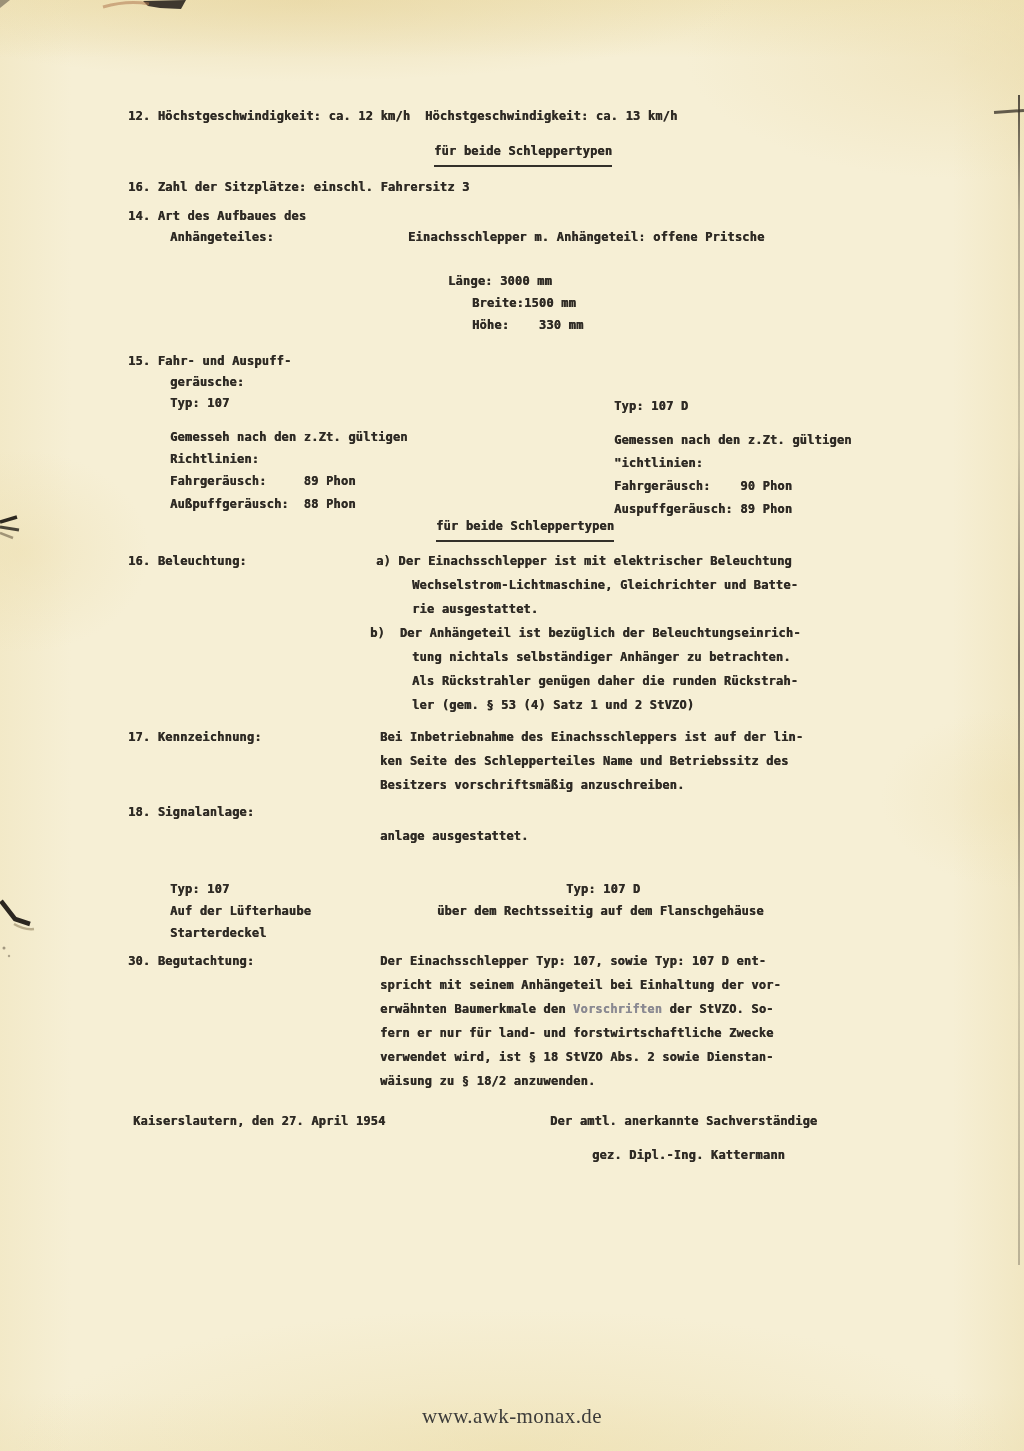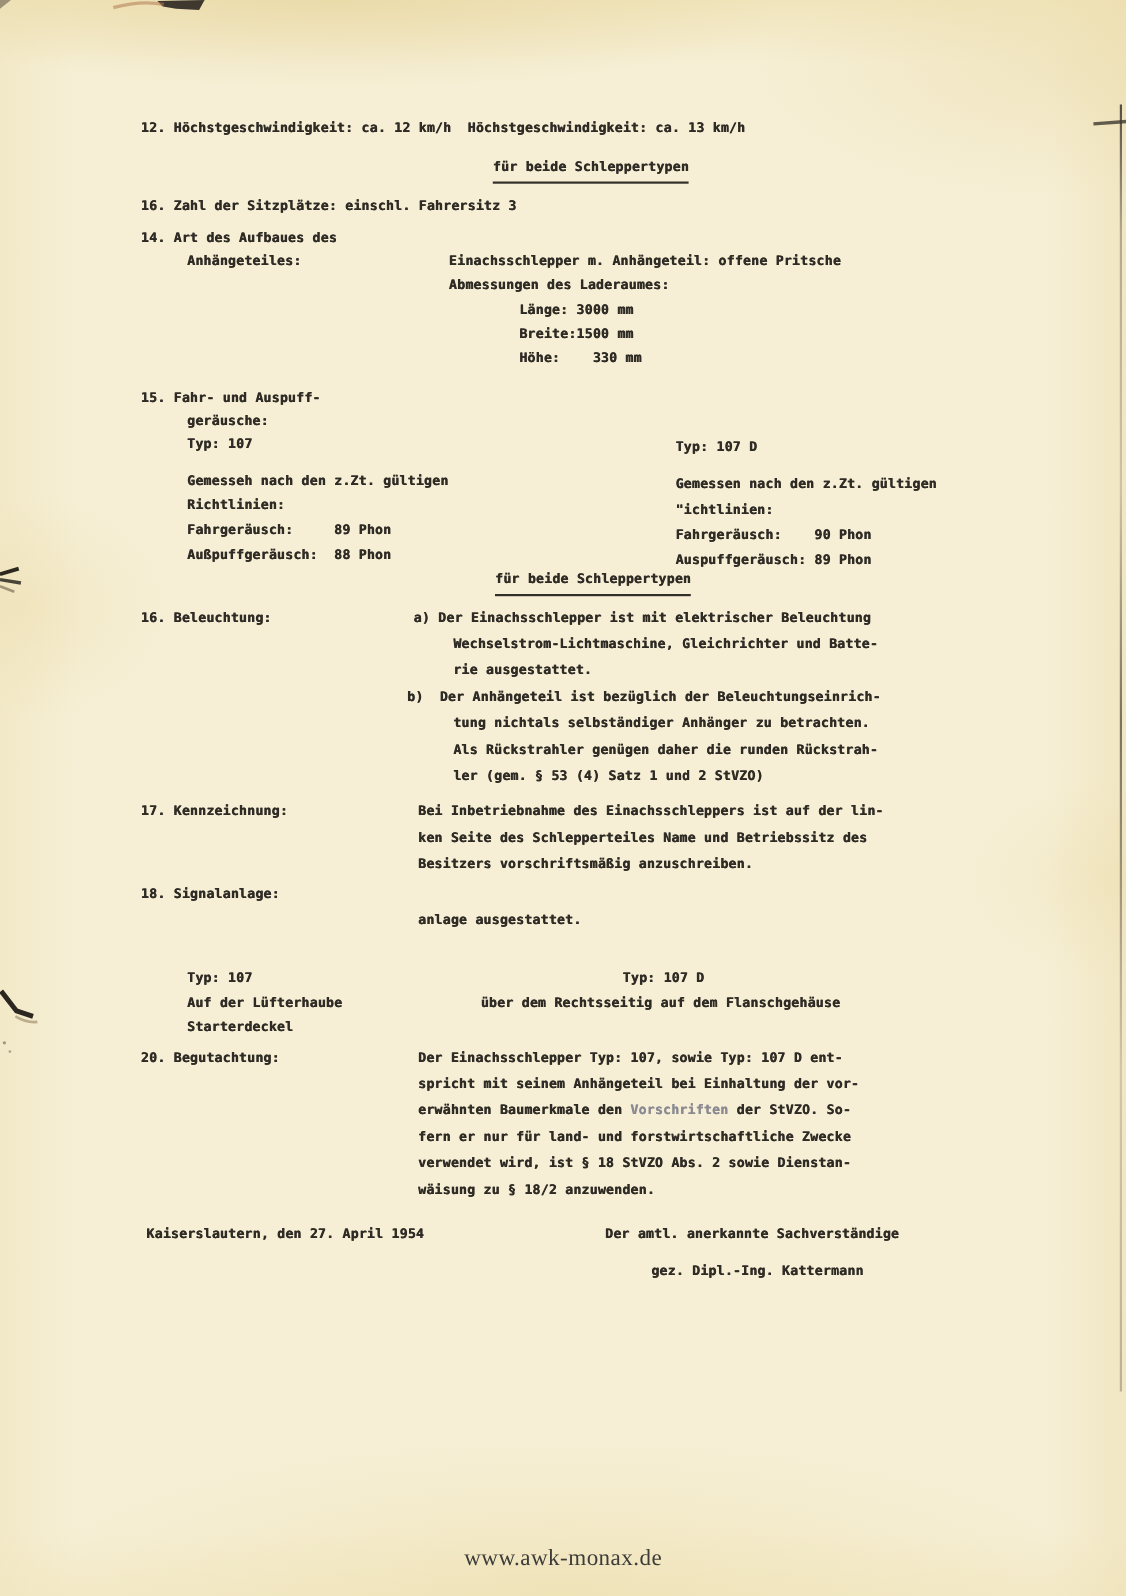--- a/index.html
+++ b/index.html
@@ -26,21 +26,20 @@
     font-size: 12px;
     line-height: 23px;
     letter-spacing: 0.2px;
     color: #2f2b25;
     text-shadow: 0.45px 0 currentColor;
     font-weight: bold;
   }
   .u {
     border-bottom: 2.5px solid #33302a;
     padding-bottom: 2px;
-    margin-left: 14px;
   }
   .faded {
     color: #8b8a92;
     text-shadow: 0.3px 0 currentColor;
   }
   .watermark {
     position: absolute;
     left: 0; right: 0;
     text-align: center;
     font-family: "Liberation Serif", "DejaVu Serif", serif;
@@ -93,22 +92,21 @@
   </svg>
 
   <div class="line" style="left:128px;top:105px">12. Höchstgeschwindigkeit: ca. 12 km/h  Höchstgeschwindigkeit: ca. 13 km/h</div>
   <div class="line u" style="left:434px;top:140px">für beide Schleppertypen</div>
 
   <div class="line" style="left:128px;top:176px">16. Zahl der Sitzplätze: einschl. Fahrersitz 3</div>
 
   <div class="line" style="left:128px;top:205px">14. Art des Aufbaues des</div>
   <div class="line" style="left:170px;top:226px">Anhängeteiles:</div>
   <div class="line" style="left:408px;top:226px">Einachsschlepper m. Anhängeteil: offene Pritsche</div>
-  <div class="line" style="left:408px;top:248px">Abmessungen des Laderaumes:</div>
-  <div class="line" style="left:472px;top:270px">Länge: 3000 mm</div>
+  <div class="line" style="left:448px;top:270px">Länge: 3000 mm</div>
   <div class="line" style="left:472px;top:292px">Breite:1500 mm</div>
   <div class="line" style="left:472px;top:314px">Höhe:    330 mm</div>
 
   <div class="line" style="left:128px;top:350px">15. Fahr- und Auspuff-</div>
   <div class="line" style="left:170px;top:371px">geräusche:</div>
   <div class="line" style="left:170px;top:392px">Typ: 107</div>
   <div class="line" style="left:614px;top:395px">Typ: 107 D</div>
   <div class="line" style="left:170px;top:426px">Gemesseh nach den z.Zt. gültigen</div>
   <div class="line" style="left:170px;top:448px">Richtlinien:</div>
   <div class="line" style="left:170px;top:470px">Fahrgeräusch:     89 Phon</div>
@@ -135,21 +133,21 @@
 
   <div class="line" style="left:128px;top:801px">18. Signalanlage:</div>
   <div class="line" style="left:380px;top:825px">anlage ausgestattet.</div>
 
   <div class="line" style="left:170px;top:878px">Typ: 107</div>
   <div class="line" style="left:566px;top:878px">Typ: 107 D</div>
   <div class="line" style="left:170px;top:900px">Auf der Lüfterhaube</div>
   <div class="line" style="left:437px;top:900px">über dem Rechtsseitig auf dem Flanschgehäuse</div>
   <div class="line" style="left:170px;top:922px">Starterdeckel</div>
 
-  <div class="line" style="left:128px;top:950px">20. Begutachtung:</div>
+  <div class="line" style="left:128px;top:950px">30. Begutachtung:</div>
   <div class="line" style="left:380px;top:950px">Der Einachsschlepper Typ: 107, sowie Typ: 107 D ent-</div>
   <div class="line" style="left:380px;top:974px">spricht mit seinem Anhängeteil bei Einhaltung der vor-</div>
   <div class="line" style="left:380px;top:998px"><span>erwähnten Baumerkmale den </span><span class="faded">Vorschriften</span><span> der StVZO. So-</span></div>
   <div class="line" style="left:380px;top:1022px">fern er nur für land- und forstwirtschaftliche Zwecke</div>
   <div class="line" style="left:380px;top:1046px">verwendet wird, ist § 18 StVZO Abs. 2 sowie Dienstan-</div>
   <div class="line" style="left:380px;top:1070px">wäisung zu § 18/2 anzuwenden.</div>
 
   <div class="line" style="left:133px;top:1110px">Kaiserslautern, den 27. April 1954</div>
   <div class="line" style="left:550px;top:1110px">Der amtl. anerkannte Sachverständige</div>
   <div class="line" style="left:592px;top:1144px">gez. Dipl.-Ing. Kattermann</div>

